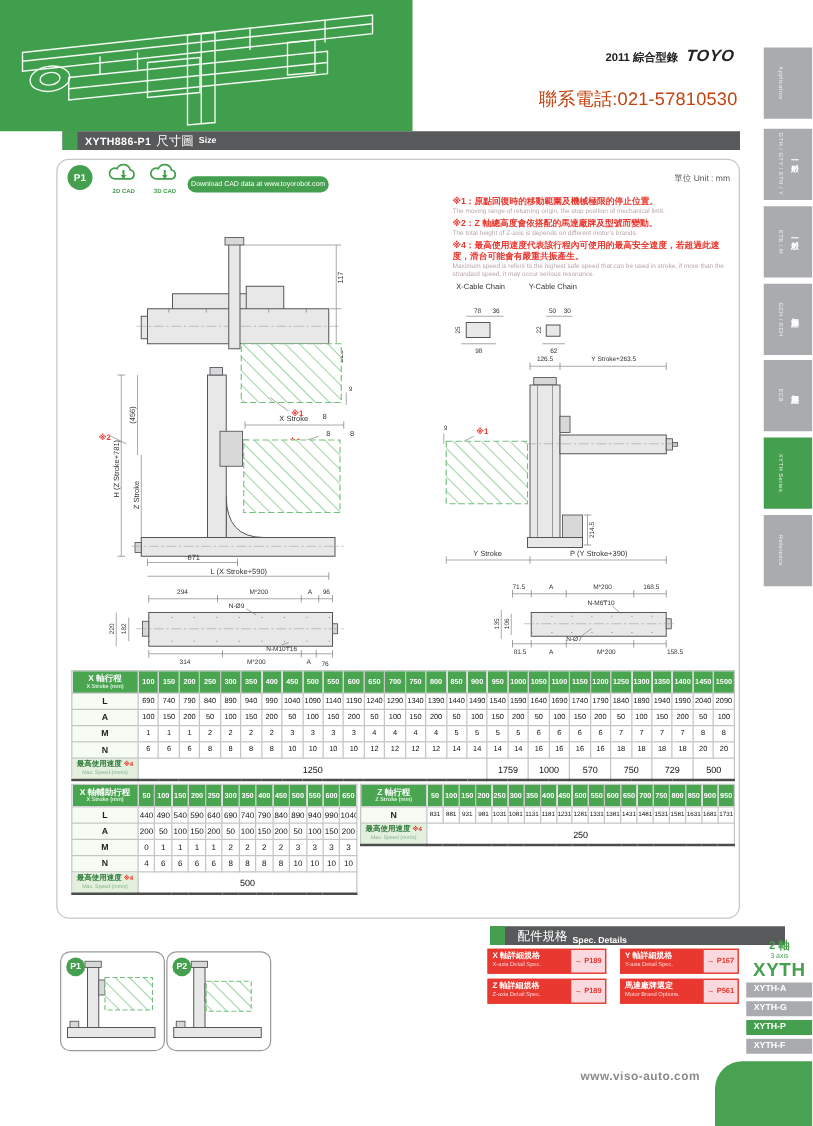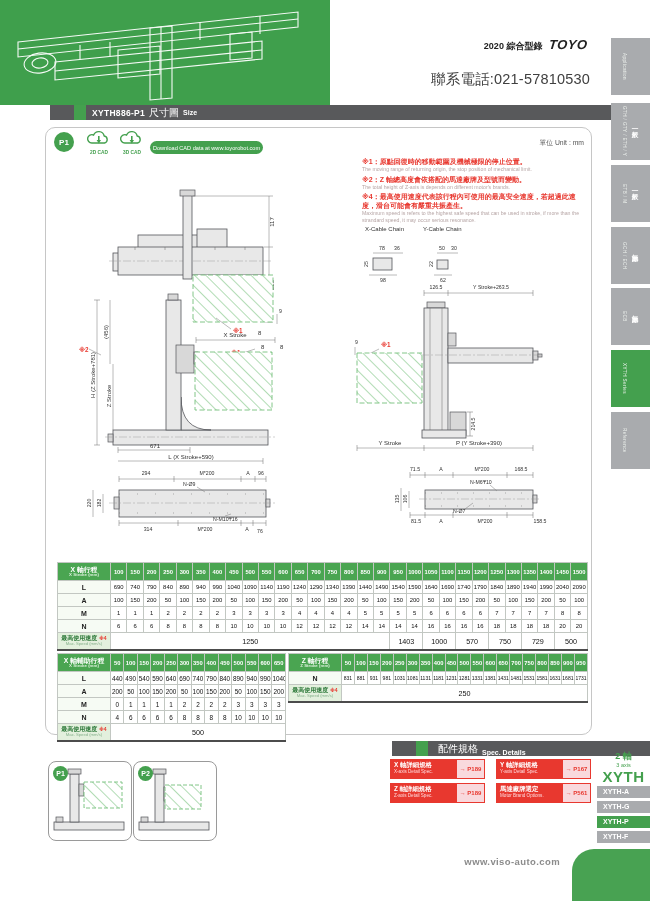--- a/index.html
+++ b/index.html
@@ -5,24 +5,24 @@
   html,body{margin:0;padding:0;background:#fff;}
   .page{position:relative;width:650px;height:901px;background:#fff;overflow:hidden;
         font-family:"Liberation Sans","DejaVu Sans",sans-serif;color:#333;}
   .abs{position:absolute;}
 
   
   .hero{left:0;top:0;width:330px;height:105px;background:#3f9f4c;}
   
   .brand{top:37px;right:62px;text-align:right;font-size:9px;font-weight:bold;color:#222;white-space:nowrap;}
   .brand .logo{display:inline-block;font-size:13px;font-weight:900;font-style:italic;letter-spacing:.5px;margin-left:7px;transform:skewX(-6deg);}
-  .phone{top:70px;right:60px;font-size:14.5px;color:#404040;letter-spacing:.2px;}
-
-  
-  .sec-bar{background:#58595b;display:flex;align-items:center;height:15px;padding-left:24px;}
+  .phone{top:70px;right:60px;font-size:14.5px;color:#c2410c;letter-spacing:.2px;}
+
+  
+  .sec-bar{background:#58595b;display:flex;align-items:center;height:15px;}
   .sec-bar .sq{width:12px;height:15px;background:#44a04e;margin-right:6px;flex:0 0 auto;}
   .sec-bar .sb-model{color:#fff;font-size:8.5px;font-weight:bold;letter-spacing:.3px;}
   .sec-bar .sb-zh{color:#fff;font-size:10px;margin-left:4px;}
   .sec-bar .sb-en{color:#fff;font-size:7px;font-weight:bold;margin-left:4px;}
   .title-bar{left:50px;top:105px;width:542px;}
   .combo-bar{left:45px;top:741px;width:340px;}
   .spec-bar{left:392px;top:741px;width:236px;align-items:flex-end;}
 
   
   .panel{left:45px;top:127px;width:545px;height:606px;border:1px solid #c6c6c6;border-radius:10px;background:#fff;}
@@ -53,21 +53,21 @@
   .dts{font-size:5.2px;fill:#333;}
   .refl{font-size:6.3px;fill:#e8382f;font-weight:bold;}
   .hr{fill:url(#g1);stroke:#74bf7b;stroke-width:0.9;stroke-dasharray:5 2.5;}
   .hr2{fill:url(#g1);stroke:#74bf7b;stroke-width:0.9;stroke-dasharray:4 2;}
 
   
   .tbl{position:absolute;}
   .t1{left:57px;top:536px;width:531px;}
   .t2{left:57px;top:627px;width:229px;}
   .t3{left:288px;top:627px;width:300px;}
-  table.spec-table{border-collapse:collapse;table-layout:fixed;width:100%;border:1px solid #9aa09a;border-bottom:2px solid #4c4c4c;margin-top:26px;}
+  table.spec-table{border-collapse:collapse;table-layout:fixed;width:100%;border:1px solid #9aa09a;border-bottom:2px solid #4c4c4c;}
   table.spec-table th,table.spec-table td{border:1px solid #c2c7c2;text-align:center;padding:0;overflow:hidden;white-space:nowrap;}
   th.tl{background:#4aa551;color:#fff;height:17px;}
   .tlz{display:block;font-size:6.8px;font-weight:bold;line-height:1.1;}
   .tle{display:block;font-size:4.4px;color:#d9efd9;line-height:1;}
   th.ch{background:#4aa551;color:#fff;font-weight:bold;height:17px;font-size:5.8px;}
   td.rl{background:#f6fbf4;font-size:7px;height:12px;font-weight:bold;color:#222;}
   td.dv{font-size:5.9px;height:12px;background:#fff;color:#111;}
   .t3 td.dv{font-size:5px;}
   .t2 td.dv{font-size:6.4px;}
   td.sl{background:#e3f0dd;height:16px;}
@@ -131,21 +131,21 @@
       <ellipse cx="40" cy="63" rx="8" ry="5" transform="rotate(-8 40 63)"></ellipse>
       <polygon points="230,34 252,32 252,58 230,60"></polygon>
       <line x1="80" y1="45" x2="80" y2="60"></line>
         <line x1="110" y1="42" x2="110" y2="57"></line>
       <line x1="200" y1="22" x2="200" y2="40"></line>
         <line x1="260" y1="16" x2="260" y2="34"></line>
     </g>
   </svg>
 
   <div class="abs brand">
-    <span>2020 綜合型錄</span><span class="logo">TOYO</span>
+    <span>2011 綜合型錄</span><span class="logo">TOYO</span>
   </div>
   <div class="abs phone">聯系電話:021-57810530</div>
 
   <div class="abs sec-bar title-bar">
     <span class="sq"></span>
     <span class="sb-model">XYTH886-P1</span>
     <span class="sb-zh">尺寸圖</span>
     <span class="sb-en">Size</span>
   </div>
 
@@ -591,21 +591,21 @@
             <td class="dv">18</td>
             <td class="dv">20</td>
             <td class="dv">20</td>
           </tr>
           <tr>
             <td class="sl">
               <span class="slz">最高使用速度 <i class="r4">※4</i></span>
               <span class="sle">Max. Speed (mm/s)</span>
             </td>
             <td class="sv" colspan="17">1250</td>
-            <td class="sv" colspan="2">1403</td>
+            <td class="sv" colspan="2">1759</td>
             <td class="sv" colspan="2">1000</td>
             <td class="sv" colspan="2">570</td>
             <td class="sv" colspan="2">750</td>
             <td class="sv" colspan="2">729</td>
             <td class="sv" colspan="2">500</td>
           </tr>
         </tbody>
       </table>
     </div>
   <div class="tbl t2">

